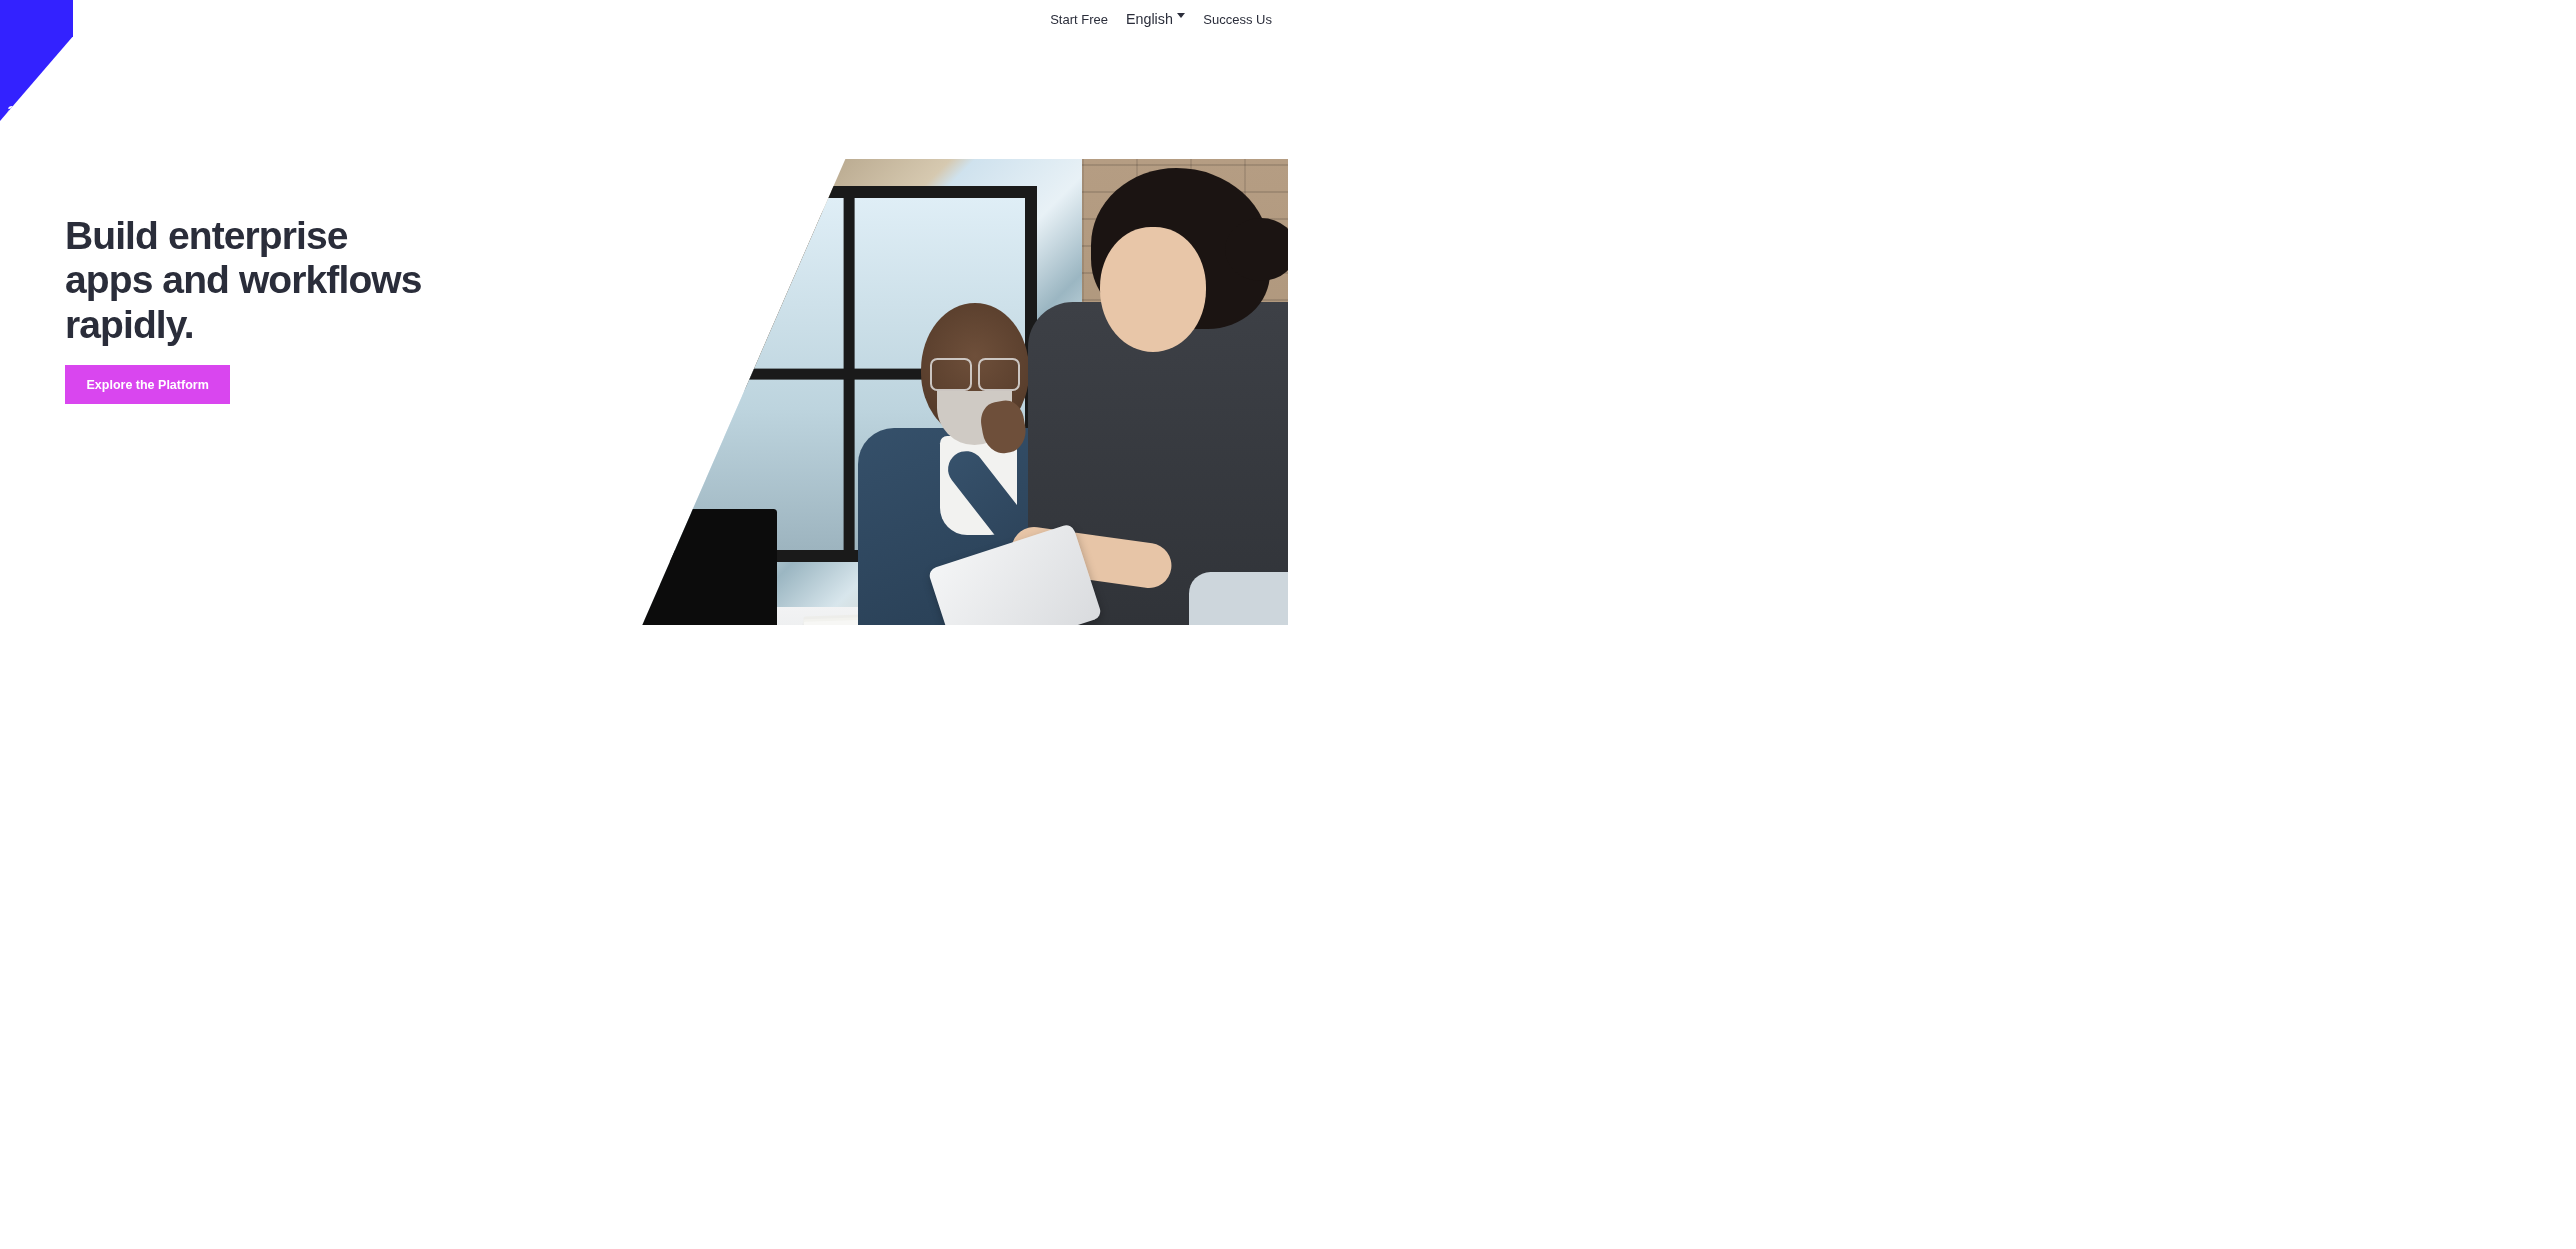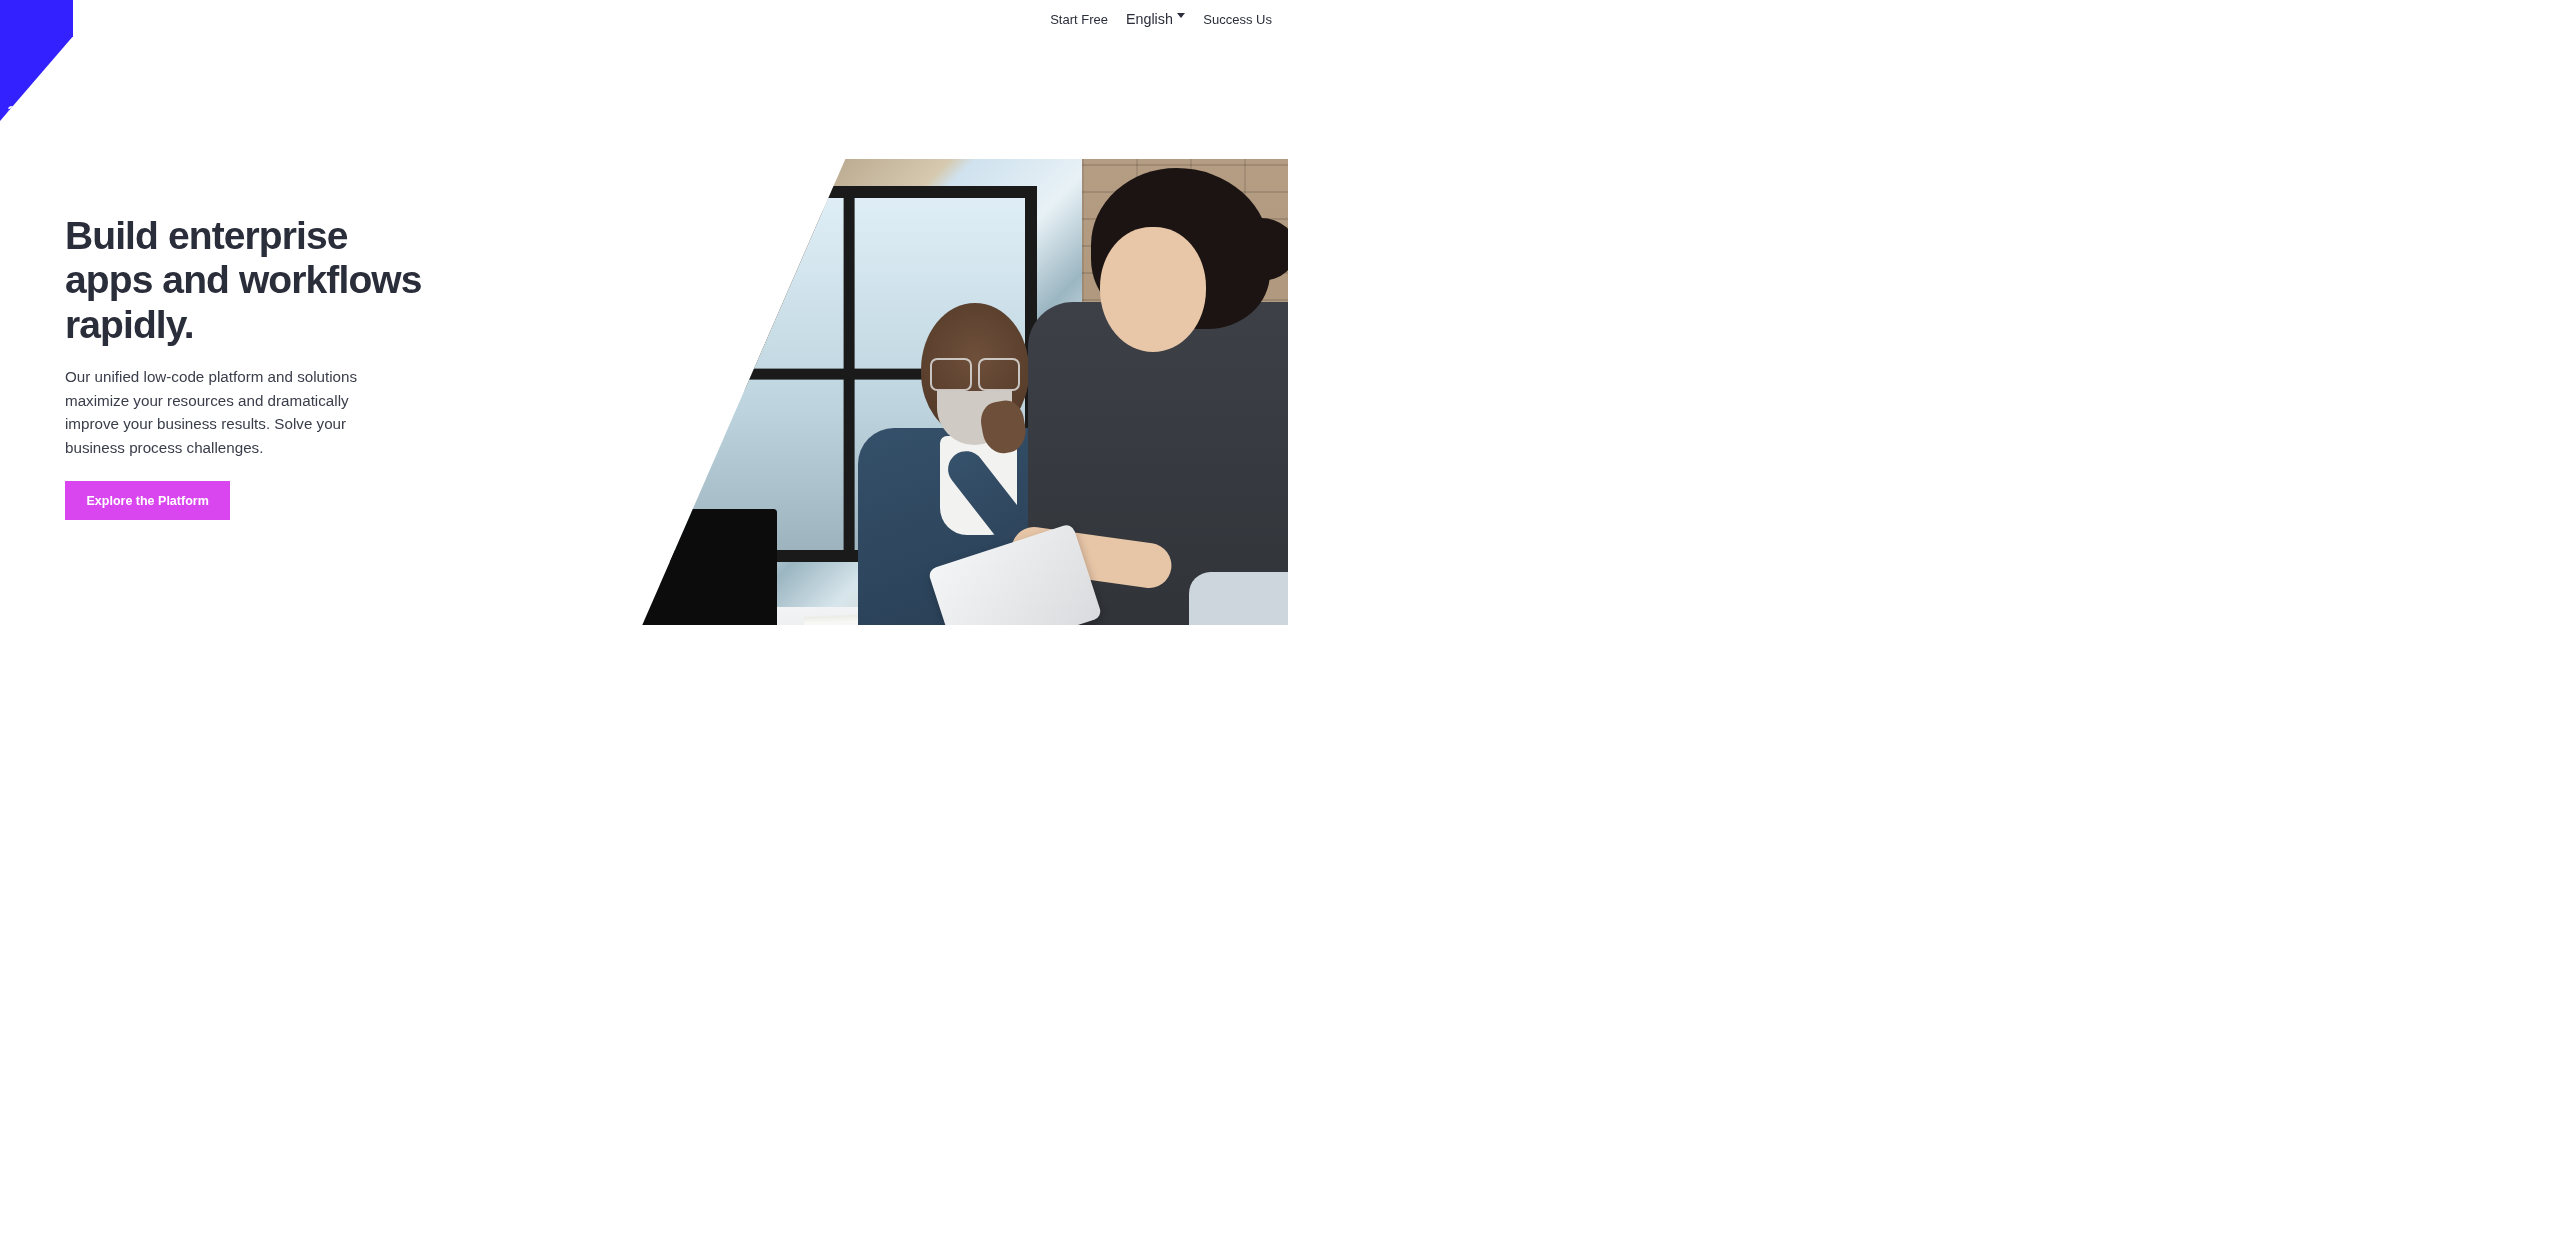--- a/index.html
+++ b/index.html
@@ -367,21 +367,20 @@
       <span class="caret-down"></span>
     </span>
     <span class="nav-item">Success Us</span>
   </div>
 </div>
 
 <section class="hero">
 
   <div class="hero-copy">
     <h1 class="hero-title">Build enterprise apps and workflows rapidly.</h1>
-    <p class="hero-sub">Our unified low-code platform and solutions maximize your resources and dramatically improve your business results. Solve your business process challenges.</p>
     <button class="cta-btn">Explore the Platform</button>
   </div>
 
   <div class="hero-image" aria-label="Two colleagues collaborating with a tablet in an office with a brick wall and large window">
     <div class="photo-scene">
       <div class="brick"></div>
       <div class="window"></div>
       <div class="desk"></div>
       <div class="monitor"></div>
       <div class="papers"></div>

